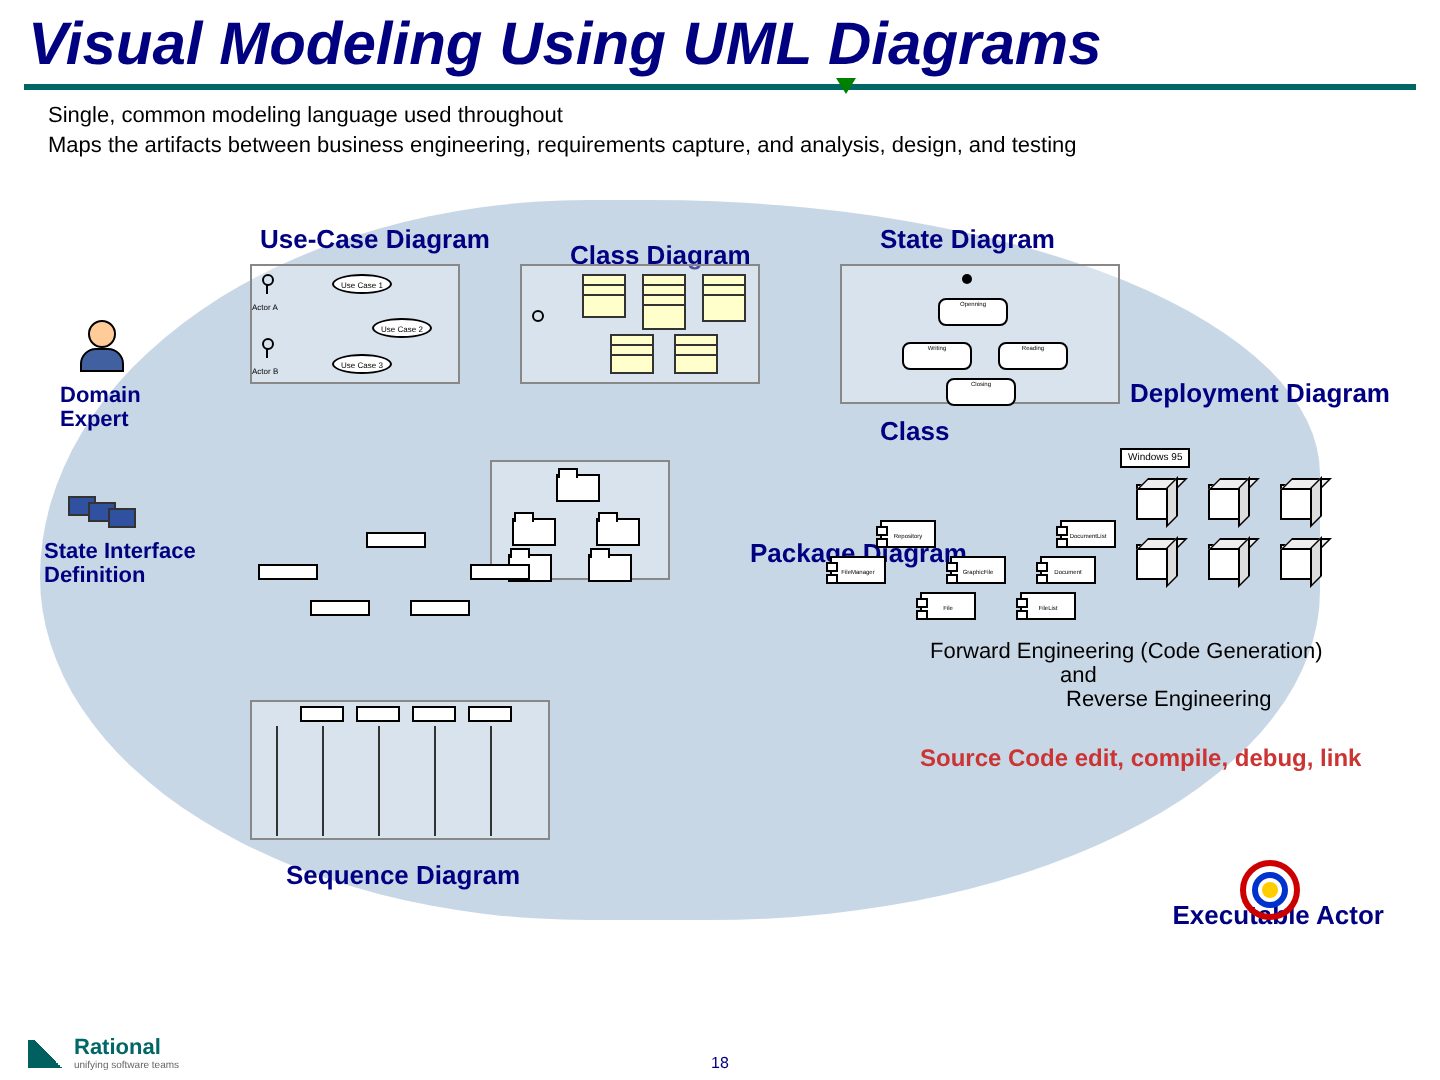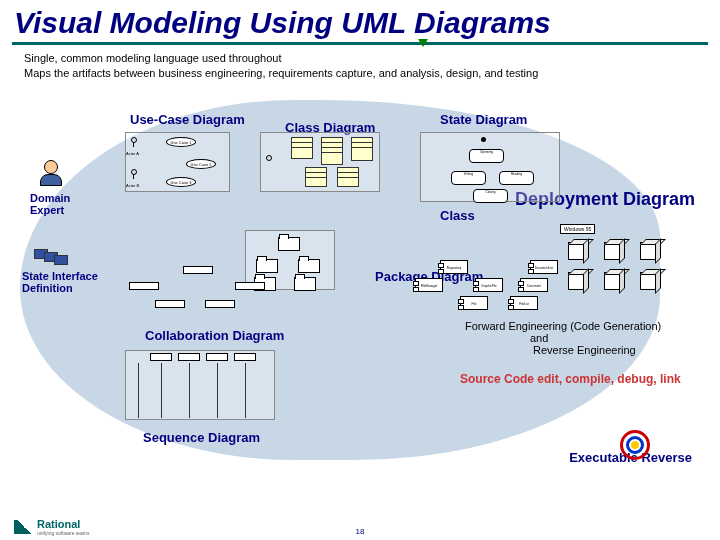--- a/index.html
+++ b/index.html
@@ -9,21 +9,21 @@
   .title-underline::after { content: ''; position: absolute; right: 280px; top: -3px; width: 0; height: 0; border-left: 5px solid transparent; border-right: 5px solid transparent; border-top: 8px solid #008000; }
   .subtitle { font-size: 11px; color: #000; padding: 4px 24px 8px; line-height: 1.35; }
   .canvas { position: absolute; top: 100px; left: 0; width: 720px; height: 400px; }
   .blob { position: absolute; top: 0; left: 20px; width: 640px; height: 360px; background: #c5d5e5; border-radius: 45% 55% 50% 45% / 55% 40% 48% 50%; opacity: 0.95; }
   .label { position: absolute; font-weight: bold; color: #000080; }
   .l-usecase { top: 12px; left: 130px; font-size: 13px; }
   .l-class { top: 20px; left: 285px; font-size: 13px; }
   .l-state { top: 12px; left: 440px; font-size: 13px; }
   .l-domain { top: 92px; left: 30px; font-size: 11px; width: 50px; line-height: 1.1; }
   .l-class2 { top: 108px; left: 440px; font-size: 13px; }
-  .l-deploy { top: 90px; right: 25px; font-size: 18px; text-align: left; line-height: 1.1; }
+  .l-deploy { top: 90px; right: 25px; font-size: 13px; text-align: left; line-height: 1.1; }
   .l-ui { top: 170px; left: 22px; font-size: 11px; width: 80px; line-height: 1.1; }
   .l-package { top: 170px; left: 375px; font-size: 13px; line-height: 1.1; }
   .l-collab { top: 228px; left: 145px; font-size: 13px; }
   .l-component { top: 222px; left: 370px; font-size: 13px; line-height: 1.1; }
   .l-sequence { top: 330px; left: 143px; font-size: 13px; }
   .l-fwdeng { top: 220px; left: 465px; font-size: 11px; font-weight: normal; color: #000; }
   .l-and { top: 232px; left: 530px; font-size: 11px; font-weight: normal; color: #000; }
   .l-reveng { top: 244px; left: 533px; font-size: 11px; font-weight: normal; color: #000; text-align: center; }
   .l-srcedit { top: 272px; left: 460px; font-size: 12px; font-weight: bold; color: #cc3333; }
   .l-exec { top: 350px; right: 28px; font-size: 13px; }
@@ -96,27 +96,26 @@
   <div class="blob"></div>
 
   <div class="label l-usecase">Use-Case Diagram</div>
   <div class="label l-class">Class Diagram</div>
   <div class="label l-state">State Diagram</div>
   <div class="label l-domain">Domain Expert</div>
   <div class="label l-class2">Class</div>
   <div class="label l-deploy">Deployment Diagram</div>
   <div class="label l-ui">State Interface Definition</div>
   <div class="label l-package">Package Diagram</div>
-  <div class="label l-collab">Collaboration Diagram</div>
   <div class="label l-sequence">Sequence Diagram</div>
   <div class="label l-fwdeng">Forward Engineering (Code Generation)</div>
   <div class="label l-and">and</div>
   <div class="label l-reveng">Reverse Engineering</div>
   <div class="label l-srcedit">Source Code edit, compile, debug, link</div>
-  <div class="label l-exec">Executable Reverse</div>
+  <div class="label l-exec">Executable Actor</div>
 
   <div class="expert">
     <div class="head"></div>
       <div class="body"></div>
   </div>
 
   <div class="screens">
     <div class="sc"></div><div class="sc" style="position:relative;top:3px"></div><div class="sc" style="position:relative;top:6px"></div>
   </div>
 

